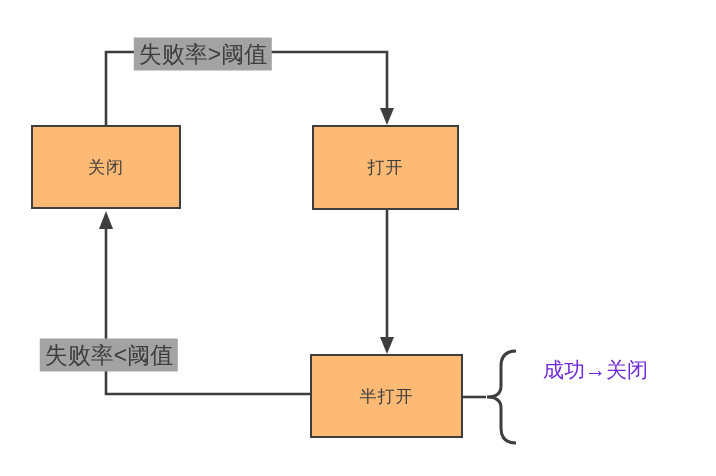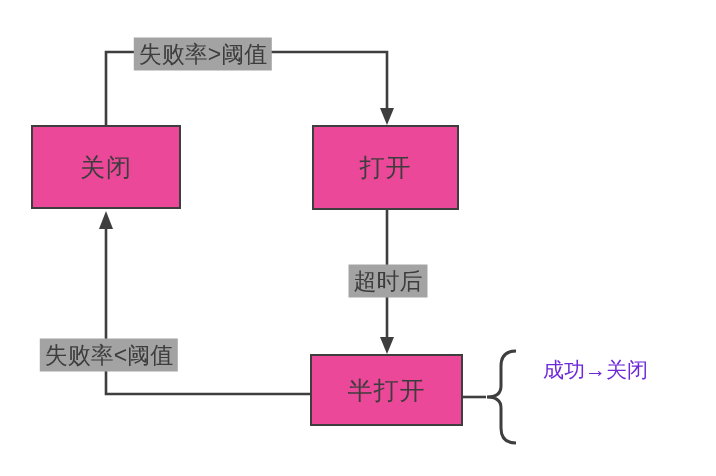--- a/index.html
+++ b/index.html
@@ -11,24 +11,24 @@
     overflow:hidden;
   }
   .wires{position:absolute;left:0;top:0;width:716px;height:476px;}
   .wires path,.wires line{stroke:#3e3e3e;stroke-width:2.6;fill:none;}
   .wires polygon{fill:#3e3e3e;stroke:none;}
   .wires .brace{stroke-width:3;}
   .node{
     position:absolute;
     box-sizing:border-box;
     border:2.5px solid #3e3e3e;
-    background:#ec4899;
+    background:#fdba74;
     display:flex;align-items:center;justify-content:center;
     color:#3d3d3d;
-    font-size:25px;
+    font-size:17px;
     letter-spacing:1px;
   }
   .edge-label{
     position:absolute;
     transform:translate(-50%,-50%);
     background:#a3a3a3;
     color:#3d3d3d;
     font-size:23px;
     padding:1px 5px;
     white-space:nowrap;
@@ -72,27 +72,26 @@
   </svg>
 
   <div class="node" style="left:31px;top:125px;width:150px;height:84px">
     <span>关闭</span>
   </div>
 
   <div class="node" style="left:312px;top:125px;width:147px;height:85px">
     <span>打开</span>
   </div>
 
-  <div class="node" style="left:310px;top:354px;width:153px;height:72px">
+  <div class="node" style="left:310px;top:354px;width:153px;height:84px">
     <span>半打开</span>
   </div>
 
   <div class="edge-label" style="left:203px;top:54px">失败率&gt;阈值</div>
 
-  <div class="edge-label" style="left:388px;top:281px">超时后</div>
 
   <div class="edge-label" style="left:109px;top:355px">失败率&lt;阈值</div>
 
   <div class="note" style="left:543px;top:356px">成功→关闭</div>
 
 
 
 </div>
 
 </body></html>

